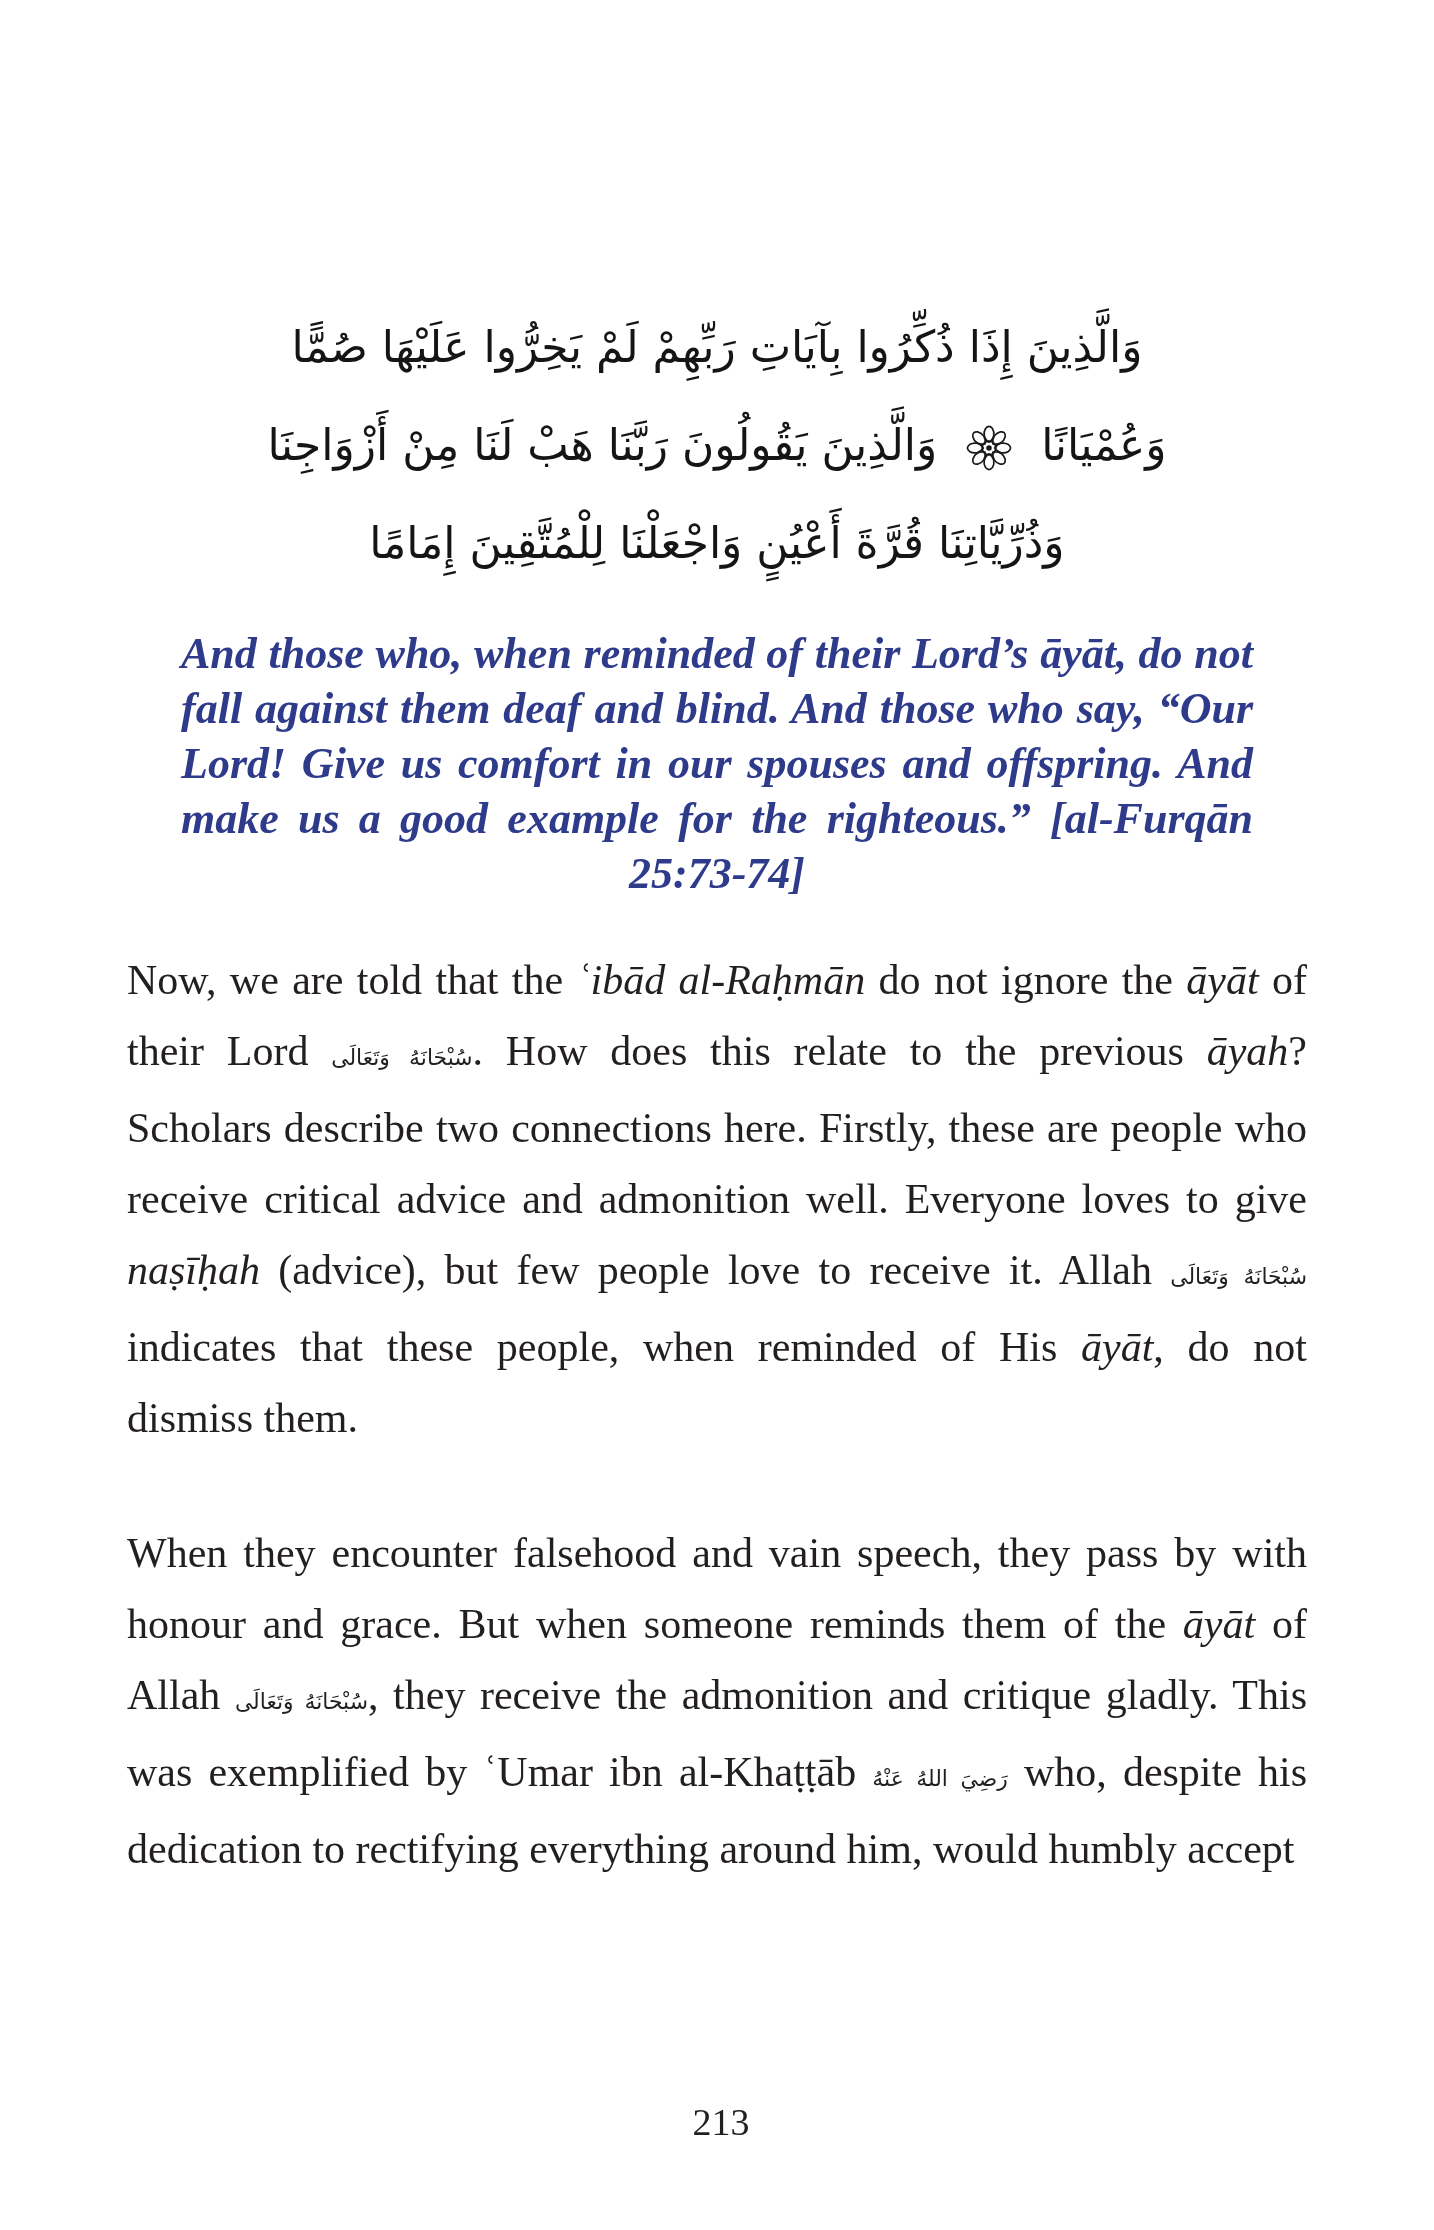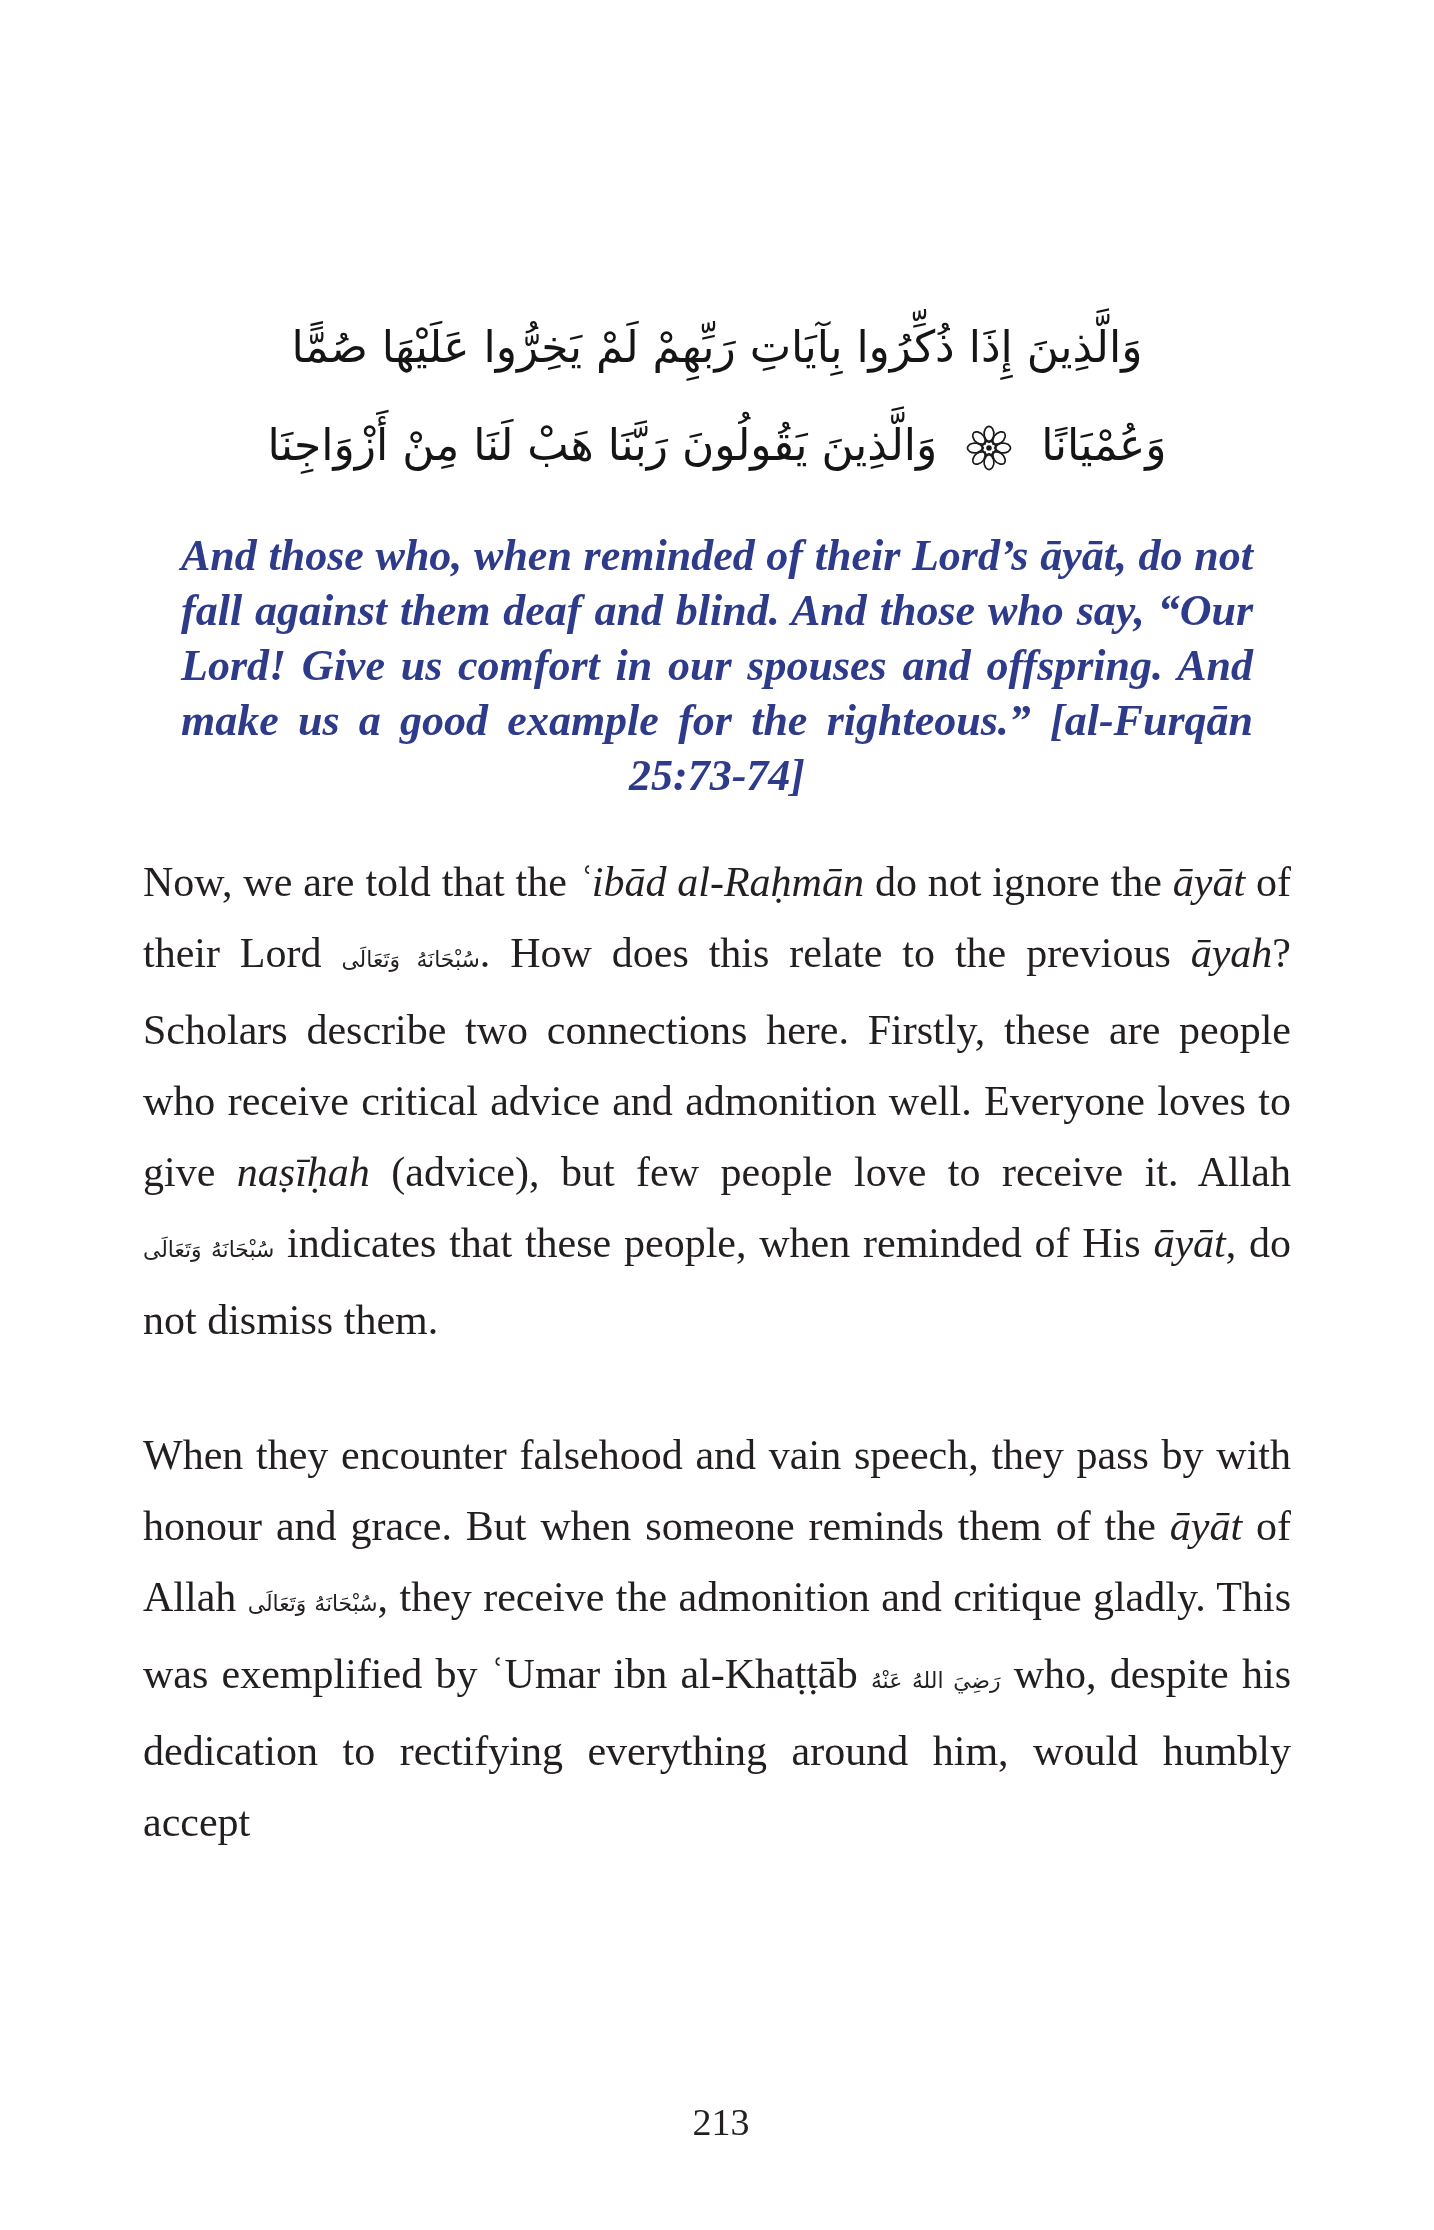--- a/index.html
+++ b/index.html
@@ -43,21 +43,21 @@
     text-align-last: center;
   }
   .body-text {
     width: 1180px;
     margin: 44px auto 0;
     font-size: 42px;
     line-height: 71px;
     text-align: justify;
     text-align-last: left;
   }
-  .para { margin: 16px; }
+  .para { margin: 0; }
   .para + .para { margin-top: 64px; }
   .seg-italic { font-style: italic; }
   .seg-honorific {
     font-family: "DejaVu Sans", sans-serif;
     font-style: normal;
     font-weight: 400;
     font-size: 0.52em;
     white-space: nowrap;
   }
   .page-number {
@@ -91,20 +91,21 @@
             <path d="M0,-5 C-4.5,-8 -5.5,-13 -3,-17 C-1,-19.5 1,-19.5 3,-17 C5.5,-13 4.5,-8 0,-5 Z" transform="rotate(225)"></path>
             <path d="M0,-5 C-4.5,-8 -5.5,-13 -3,-17 C-1,-19.5 1,-19.5 3,-17 C5.5,-13 4.5,-8 0,-5 Z" transform="rotate(270)"></path>
             <path d="M0,-5 C-4.5,-8 -5.5,-13 -3,-17 C-1,-19.5 1,-19.5 3,-17 C5.5,-13 4.5,-8 0,-5 Z" transform="rotate(315)"></path>
             <circle r="6"></circle>
             <circle r="2.4" fill="#1a1a1a" stroke="none"></circle>
           </g>
         </svg>
       </span>
       <span>وَالَّذِينَ يَقُولُونَ رَبَّنَا هَبْ لَنَا مِنْ أَزْوَاجِنَا</span>
     </div>
+    <div class="q-line">وَذُرِّيَّاتِنَا قُرَّةَ أَعْيُنٍ وَاجْعَلْنَا لِلْمُتَّقِينَ إِمَامًا</div>
   </div>
 
   <div class="translation">And those who, when reminded of their Lord’s āyāt, do not fall against them deaf and blind. And those who say, “Our Lord! Give us comfort in our spouses and offspring. And make us a good example for the righteous.” [al-Furqān 25:73-74]</div>
 
   <div class="body-text">
     <p class="para"><span>Now, we are told that the </span><span class="seg-italic">ʿibād al-Raḥmān</span><span> do not ignore the </span><span class="seg-italic">āyāt</span><span> of their Lord </span><span class="seg-honorific">سُبْحَانَهُ وَتَعَالَى</span><span>. How does this relate to the previous </span><span class="seg-italic">āyah</span><span>? Scholars describe two connections here. Firstly, these are people who receive critical advice and admonition well. Everyone loves to give </span><span class="seg-italic">naṣīḥah</span><span> (advice), but few people love to receive it. Allah </span><span class="seg-honorific">سُبْحَانَهُ وَتَعَالَى</span><span> indicates that these people, when reminded of His </span><span class="seg-italic">āyāt</span><span>, do not dismiss them.</span></p>
     <p class="para"><span>When they encounter falsehood and vain speech, they pass by with honour and grace. But when someone reminds them of the </span><span class="seg-italic">āyāt</span><span> of Allah </span><span class="seg-honorific">سُبْحَانَهُ وَتَعَالَى</span><span>, they receive the admonition and critique gladly. This was exemplified by ʿUmar ibn al-Khaṭṭāb </span><span class="seg-honorific">رَضِيَ اللهُ عَنْهُ</span><span> who, despite his dedication to rectifying everything around him, would humbly accept</span></p>
   </div>
 
   <div class="page-number">213</div>

